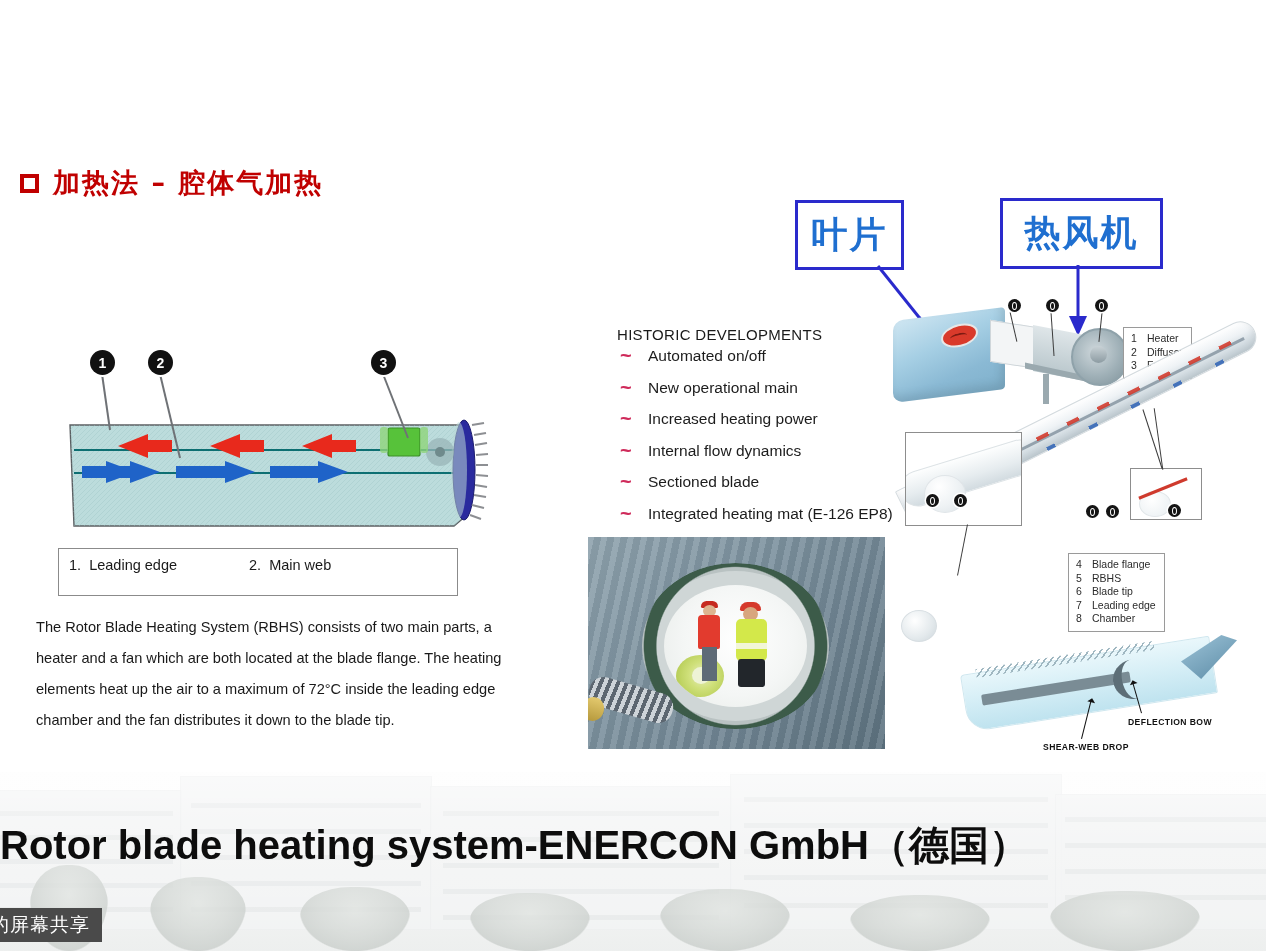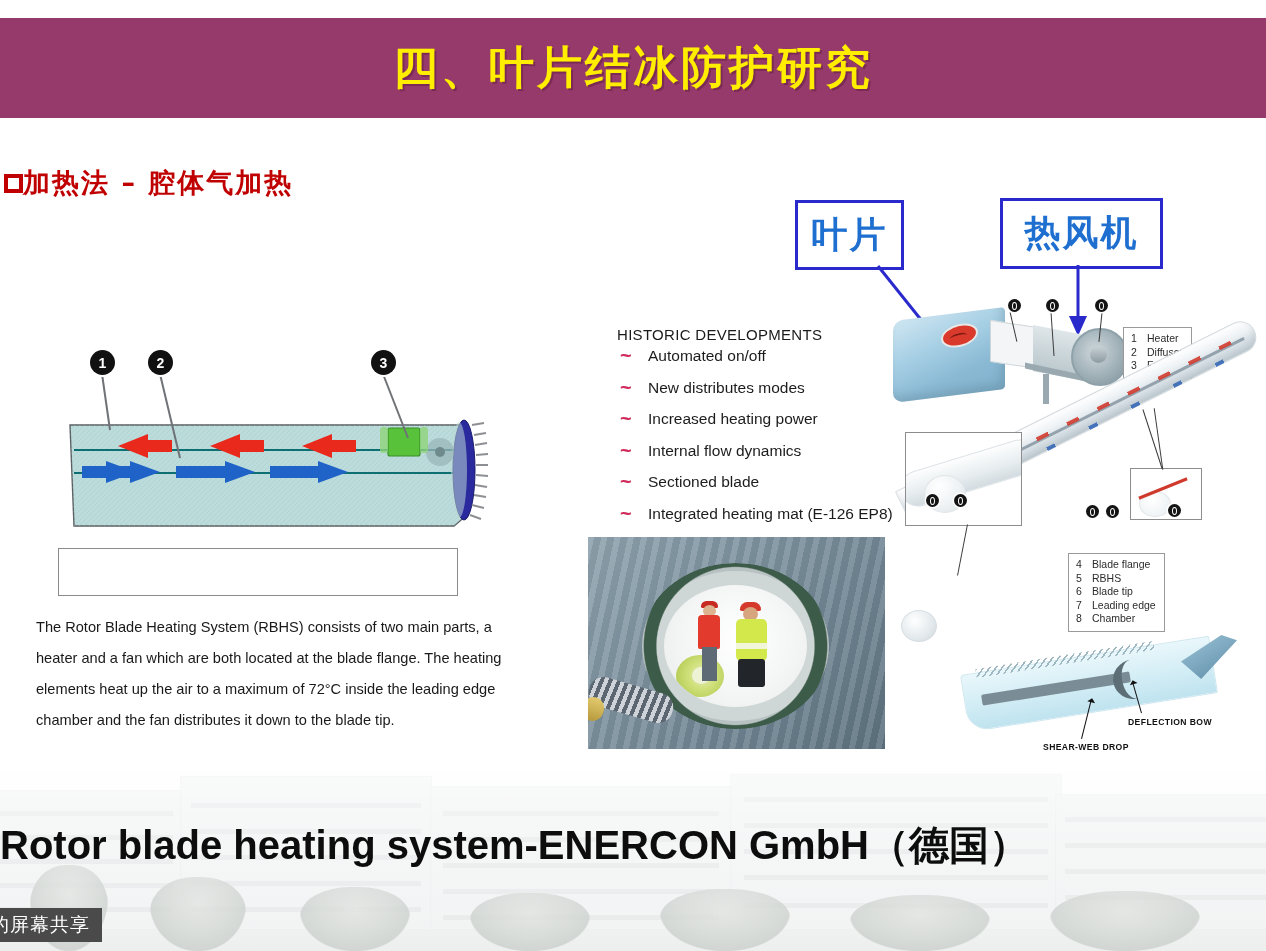--- a/index.html
+++ b/index.html
@@ -28,21 +28,21 @@
     display:flex;align-items:center;justify-content:center;
   }
   .header-title{
     font-size:45px;font-weight:bold;color:#ffee00;letter-spacing:3px;
     text-shadow:2px 2px 0 #7a2a55, 1px 1px 0 #c98f00;
     font-family:"DejaVu Sans","Liberation Sans",sans-serif;
     white-space:nowrap;
   }
 
   
-  .section-line{position:absolute;left:4px;top:165px;display:flex;align-items:center;}
+  .section-line{position:absolute;left:20px;top:165px;display:flex;align-items:center;gap:14px;}
   .sq-bullet{width:19px;height:19px;border:4px solid #c00000;box-sizing:border-box;background:#fff;}
   .section-text{font-size:27px;font-weight:bold;color:#c00000;letter-spacing:2px;
     font-family:"DejaVu Sans","Liberation Sans",sans-serif;white-space:nowrap;}
 
   
   .left-panel{position:absolute;left:34px;top:258px;width:504px;height:488px;background:#fff;}
 
   
   .blade-wrap{position:absolute;left:40px;top:330px;width:500px;height:230px;}
   .callout-num{position:absolute;width:25px;height:25px;border-radius:50%;
@@ -235,23 +235,20 @@
     <div class="tree" style="left:30px;width:78px;height:86px;"></div>
     <div class="tree" style="left:150px;width:96px;height:74px;"></div>
     <div class="tree" style="left:300px;width:110px;height:64px;"></div>
     <div class="tree" style="left:470px;width:120px;height:58px;"></div>
     <div class="tree" style="left:660px;width:130px;height:62px;"></div>
     <div class="tree" style="left:850px;width:140px;height:56px;"></div>
     <div class="tree" style="left:1050px;width:150px;height:60px;"></div>
     <div class="haze"></div>
   </div>
 
-  <div class="header-band">
-    <div class="header-title">四、叶片结冰防护研究</div>
-  </div>
 
   <div class="section-line">
     <span class="sq-bullet"></span>
     <span class="section-text">加热法 – 腔体气加热</span>
   </div>
 
   <div class="left-panel"></div>
 
   <div class="blade-wrap">
 
@@ -313,33 +310,39 @@
       </div>
     <div class="callout-num" style="left:108px;top:20px;">
         <span>2</span>
       </div>
     <div class="callout-num" style="left:331px;top:20px;">
         <span>3</span>
       </div>
   </div>
 
   <div class="cap-box">
+    <div class="cap-row">
+      <span class="cap-a"><span>1.</span>
+        &nbsp;<span>Leading edge</span></span>
+      <span><span>2.</span>
+        &nbsp;<span>Main web</span></span>
+    </div>
   </div>
 
   <div class="para">The Rotor Blade Heating System (RBHS) consists of two main parts, a heater and a fan which are both located at the blade flange. The heating elements heat up the air to a maximum of 72°C inside the leading edge chamber and the fan distributes it down to the blade tip.</div>
 
   <div class="hist-title">HISTORIC DEVELOPMENTS</div>
   <div class="hist-list">
     <div class="hist-item">
       <span class="tilde">~</span>
       <span class="hist-label">Automated on/off</span>
     </div>
     <div class="hist-item">
       <span class="tilde">~</span>
-      <span class="hist-label">New distributes modes</span>
+      <span class="hist-label">New operational main</span>
     </div>
     <div class="hist-item">
       <span class="tilde">~</span>
       <span class="hist-label">Increased heating power</span>
     </div>
     <div class="hist-item">
       <span class="tilde">~</span>
       <span class="hist-label">Internal flow dynamics</span>
     </div>
     <div class="hist-item">

